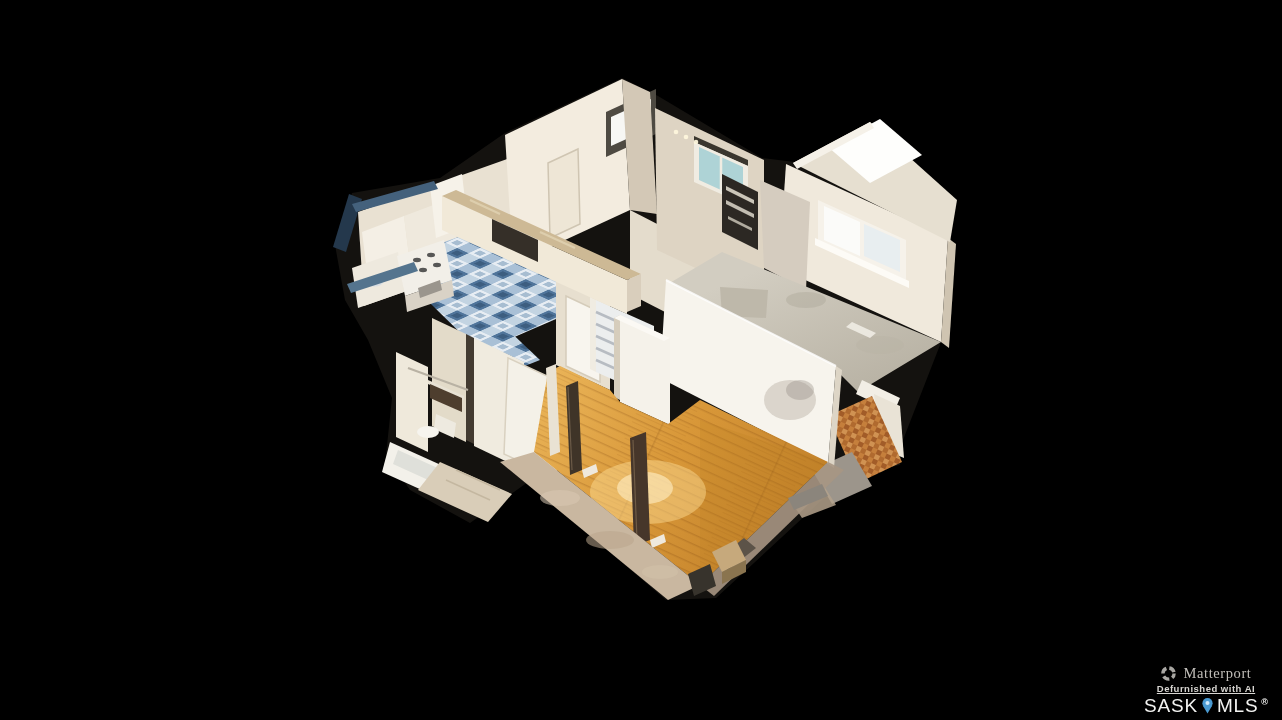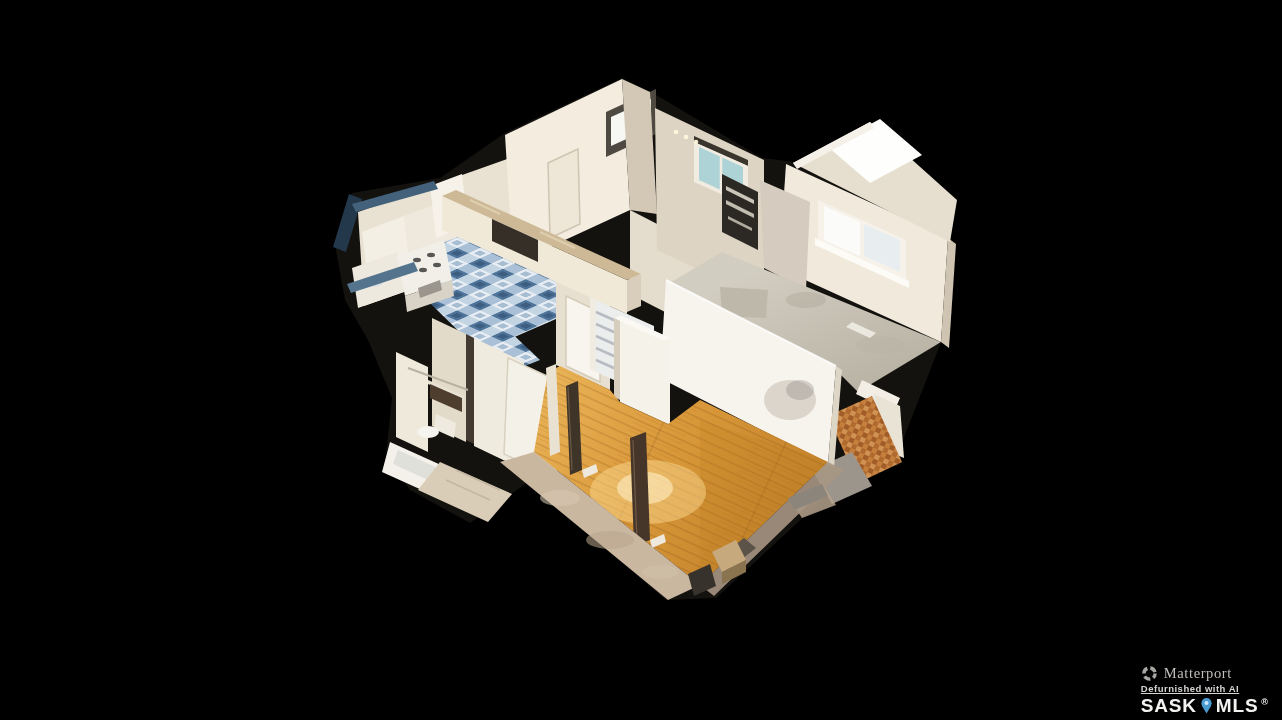--- a/index.html
+++ b/index.html
@@ -1,26 +1,26 @@
 <!DOCTYPE html>
 <html><head>
 <meta charset="utf-8">
 <style>
   html,body{margin:0;padding:0;background:#000;}
   .stage{position:relative;width:1282px;height:720px;background:#000;overflow:hidden;
          font-family:"Liberation Sans",sans-serif;}
   .dollhouse-wrap{position:absolute;inset:0;}
   .dollhouse-wrap svg{display:block;width:100%;height:100%;}
   .watermark{position:absolute;right:14px;bottom:5px;display:flex;flex-direction:column;
-             user-select:none;}
+             align-items:center;user-select:none;}
   .mp-row{display:flex;align-items:center;gap:6px;}
   .mp-name{font-family:"Liberation Serif",serif;font-size:14.5px;color:#c2bfba;letter-spacing:.6px;}
   .mp-sub{margin-top:1px;font-size:9.5px;font-weight:bold;color:#d8d6d2;letter-spacing:.5px;text-decoration:underline;}
   .mls-row{margin-top:2px;display:flex;align-items:center;gap:3px;}
-  .mls-txt{font-size:19px;font-weight:bold;color:#f3f3f1;letter-spacing:.8px;line-height:1;}
+  .mls-txt{font-size:19px;font-weight:normal;color:#f3f3f1;letter-spacing:.8px;line-height:1;}
   .mls-reg{font-size:9px;font-weight:bold;color:#f3f3f1;align-self:flex-start;margin-top:1px;}
 </style>
 </head>
 <body>
 
 <div class="stage">
 
   <div class="dollhouse-wrap">
   <svg viewBox="0 0 1282 720">
     <defs>

